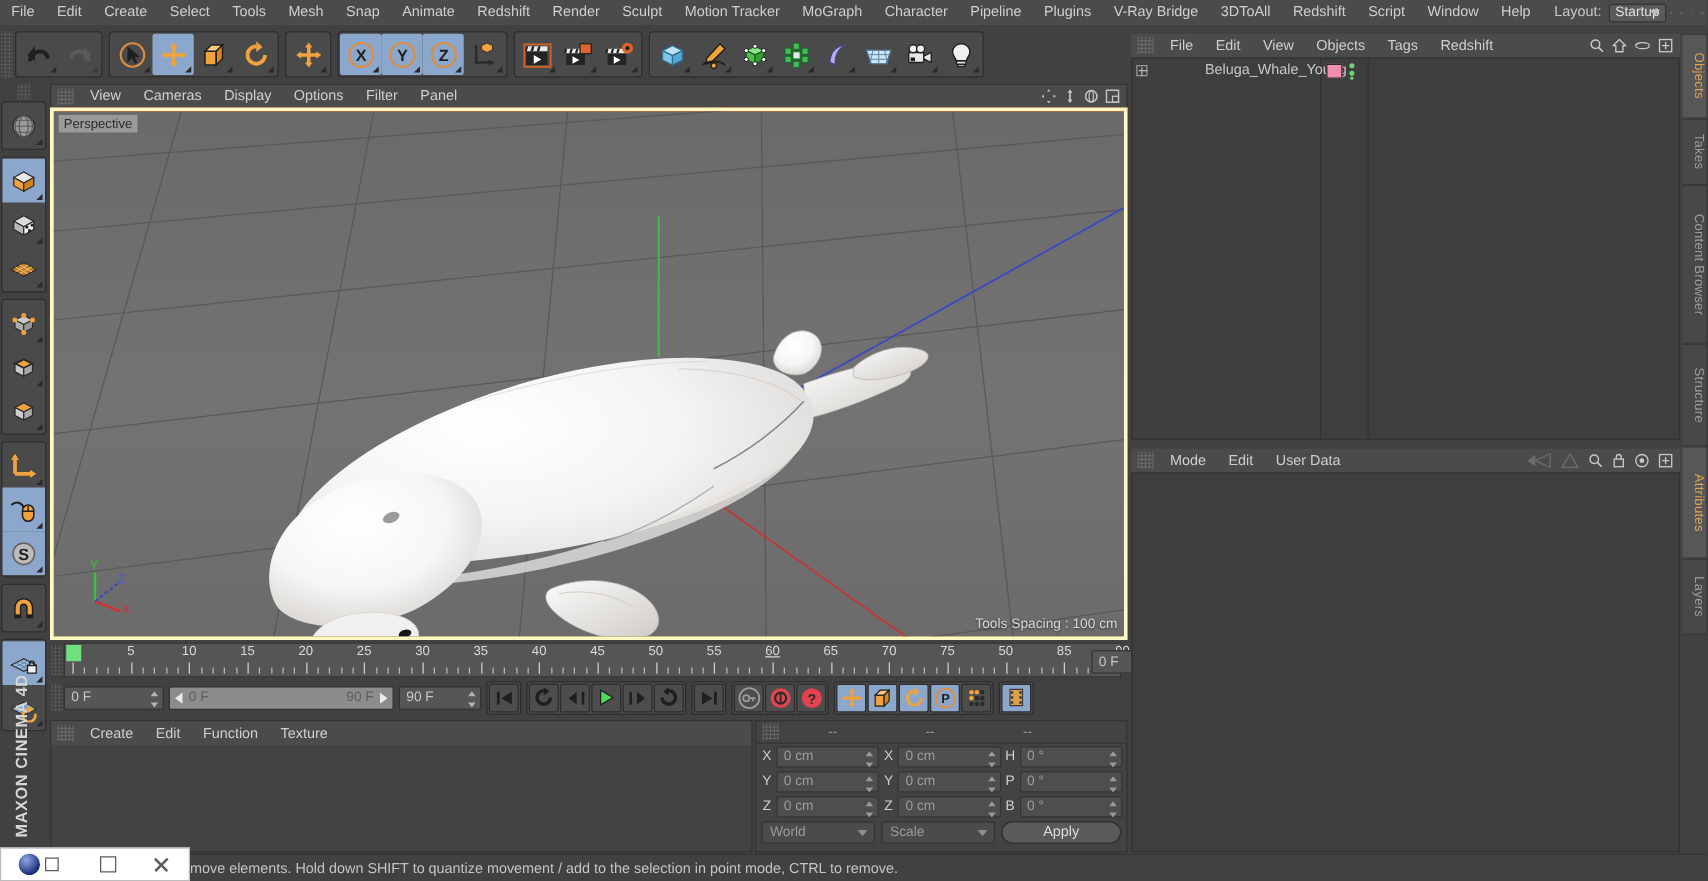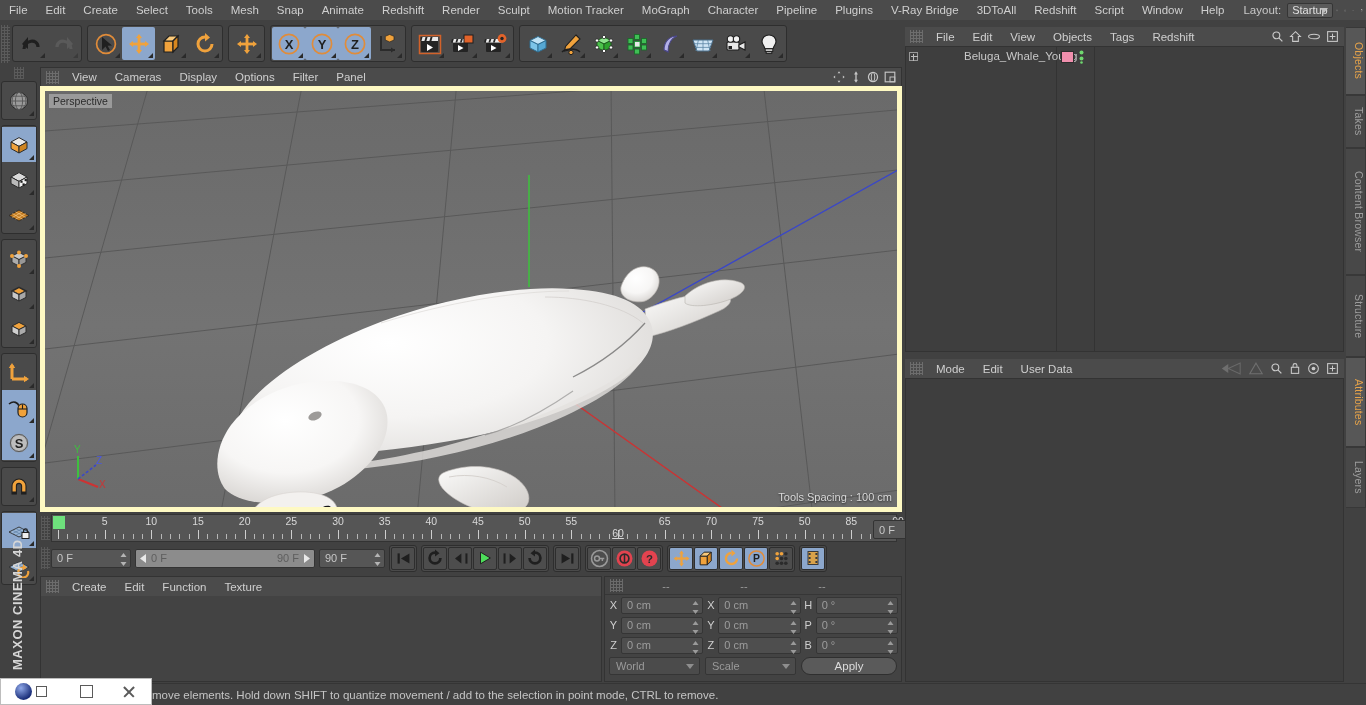--- a/index.html
+++ b/index.html
@@ -63,21 +63,21 @@
      writing-mode:vertical-rl; transform:rotate(180deg);
      color:#d6d6d6; font-size:13px; font-weight:bold; letter-spacing:.5px;
      display:flex; align-items:center; justify-content:center; white-space:nowrap;}
 
   
   .vp-wrap { position:absolute; left:40px; top:67px; width:862px; height:445px; }
   .vp-menu { height:19px; background:#4b4b4b; display:flex; align-items:center;
      border:1px solid #333; border-bottom:none; }
   .vp-menu .right { margin-left:auto; display:flex; align-items:center; padding-right:4px; gap:3px;}
   .vp { position:absolute; left:0; top:19px; width:862px; height:426px;
-     border:5px solid #fef9c3; overflow:hidden; background:#c2410c; }
+     border:3px solid #fef9c3; overflow:hidden; background:#c2410c; }
   .vp-label { position:absolute; left:4px; top:3px; background:#9a9a9a; color:#2b2b2b;
      font-size:10.5px; padding:1px 4px; z-index:6; }
   .grid-spacing { position:absolute; right:5px; bottom:4px; color:#d9d9d9; font-size:11px;
      text-shadow:0 1px 2px rgba(0,0,0,.6); z-index:6;}
   .axis-gizmo { position:absolute; left:20px; bottom:18px; width:46px; height:46px; z-index:6;}
 
   
   .tl { position:absolute; left:40px; top:512px; width:862px; height:62px; background:#414141; }
   .tl-ruler { position:absolute; left:11px; top:2px; width:846px; height:28px;
      background:#555; border:1px solid #333; }
@@ -892,21 +892,21 @@
           <div style="position: absolute; left: 482px; top: 19px; width: 1px; height: 5px; background: rgb(182, 182, 182);"></div>
           <div style="position: absolute; left: 491.333px; top: 19px; width: 1px; height: 5px; background: rgb(182, 182, 182);"></div>
           <div style="position: absolute; left: 500.667px; top: 19px; width: 1px; height: 5px; background: rgb(182, 182, 182);"></div>
           <div style="position: absolute; left: 510px; top: 19px; width: 1px; height: 5px; background: rgb(182, 182, 182);"></div>
           <div style="position: absolute; left: 509.333px; top: 0px; width: 20px; text-align: center; font-size: 10.5px; color: rgb(216, 216, 216);">55</div>
           <div style="position: absolute; left: 519.333px; top: 15px; width: 1px; height: 9px; background: rgb(207, 207, 207);"></div>
           <div style="position: absolute; left: 528.667px; top: 19px; width: 1px; height: 5px; background: rgb(182, 182, 182);"></div>
           <div style="position: absolute; left: 538px; top: 19px; width: 1px; height: 5px; background: rgb(182, 182, 182);"></div>
           <div style="position: absolute; left: 547.333px; top: 19px; width: 1px; height: 5px; background: rgb(182, 182, 182);"></div>
           <div style="position: absolute; left: 556.667px; top: 19px; width: 1px; height: 5px; background: rgb(182, 182, 182);"></div>
-          <div style="position: absolute; left: 556px; top: 12px; width: 20px; text-align: center; font-size: 10.5px; color: rgb(216, 216, 216); text-decoration: underline;">60</div>
+          <div style="position: absolute; left: 556px; top: 0px; width: 20px; text-align: center; font-size: 10.5px; color: rgb(216, 216, 216); text-decoration: underline;">60</div>
           <div style="position: absolute; left: 566px; top: 15px; width: 1px; height: 9px; background: rgb(207, 207, 207);"></div>
           <div style="position: absolute; left: 575.333px; top: 19px; width: 1px; height: 5px; background: rgb(182, 182, 182);"></div>
           <div style="position: absolute; left: 584.667px; top: 19px; width: 1px; height: 5px; background: rgb(182, 182, 182);"></div>
           <div style="position: absolute; left: 594px; top: 19px; width: 1px; height: 5px; background: rgb(182, 182, 182);"></div>
           <div style="position: absolute; left: 603.333px; top: 19px; width: 1px; height: 5px; background: rgb(182, 182, 182);"></div>
           <div style="position: absolute; left: 602.667px; top: 0px; width: 20px; text-align: center; font-size: 10.5px; color: rgb(216, 216, 216);">65</div>
           <div style="position: absolute; left: 612.667px; top: 15px; width: 1px; height: 9px; background: rgb(207, 207, 207);"></div>
           <div style="position: absolute; left: 622px; top: 19px; width: 1px; height: 5px; background: rgb(182, 182, 182);"></div>
           <div style="position: absolute; left: 631.333px; top: 19px; width: 1px; height: 5px; background: rgb(182, 182, 182);"></div>
           <div style="position: absolute; left: 640.667px; top: 19px; width: 1px; height: 5px; background: rgb(182, 182, 182);"></div>

